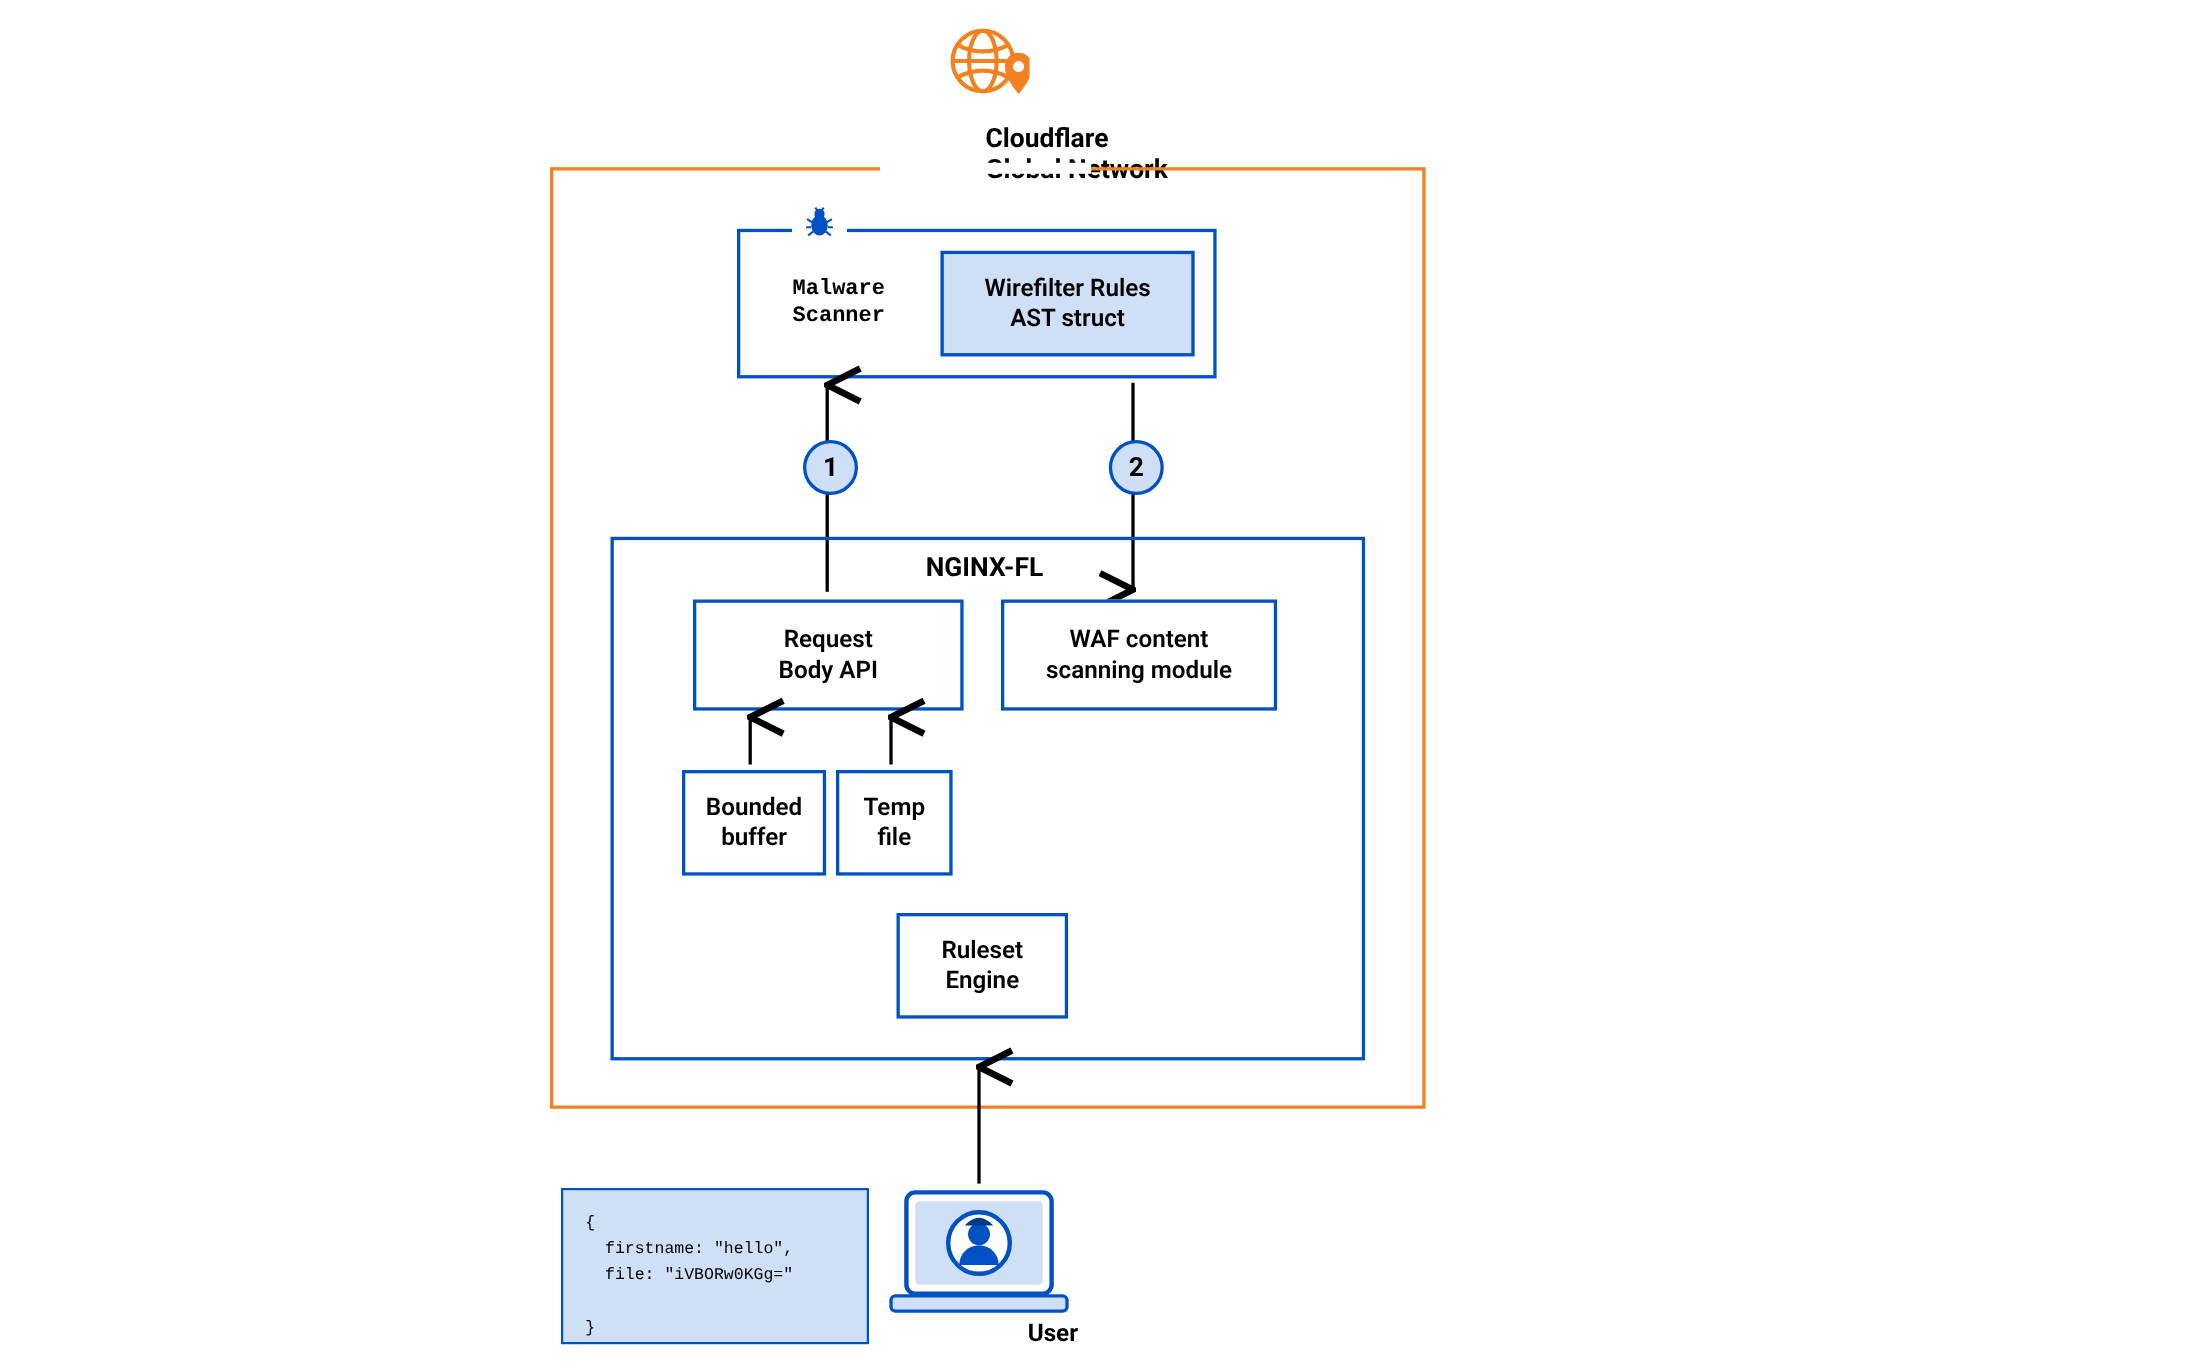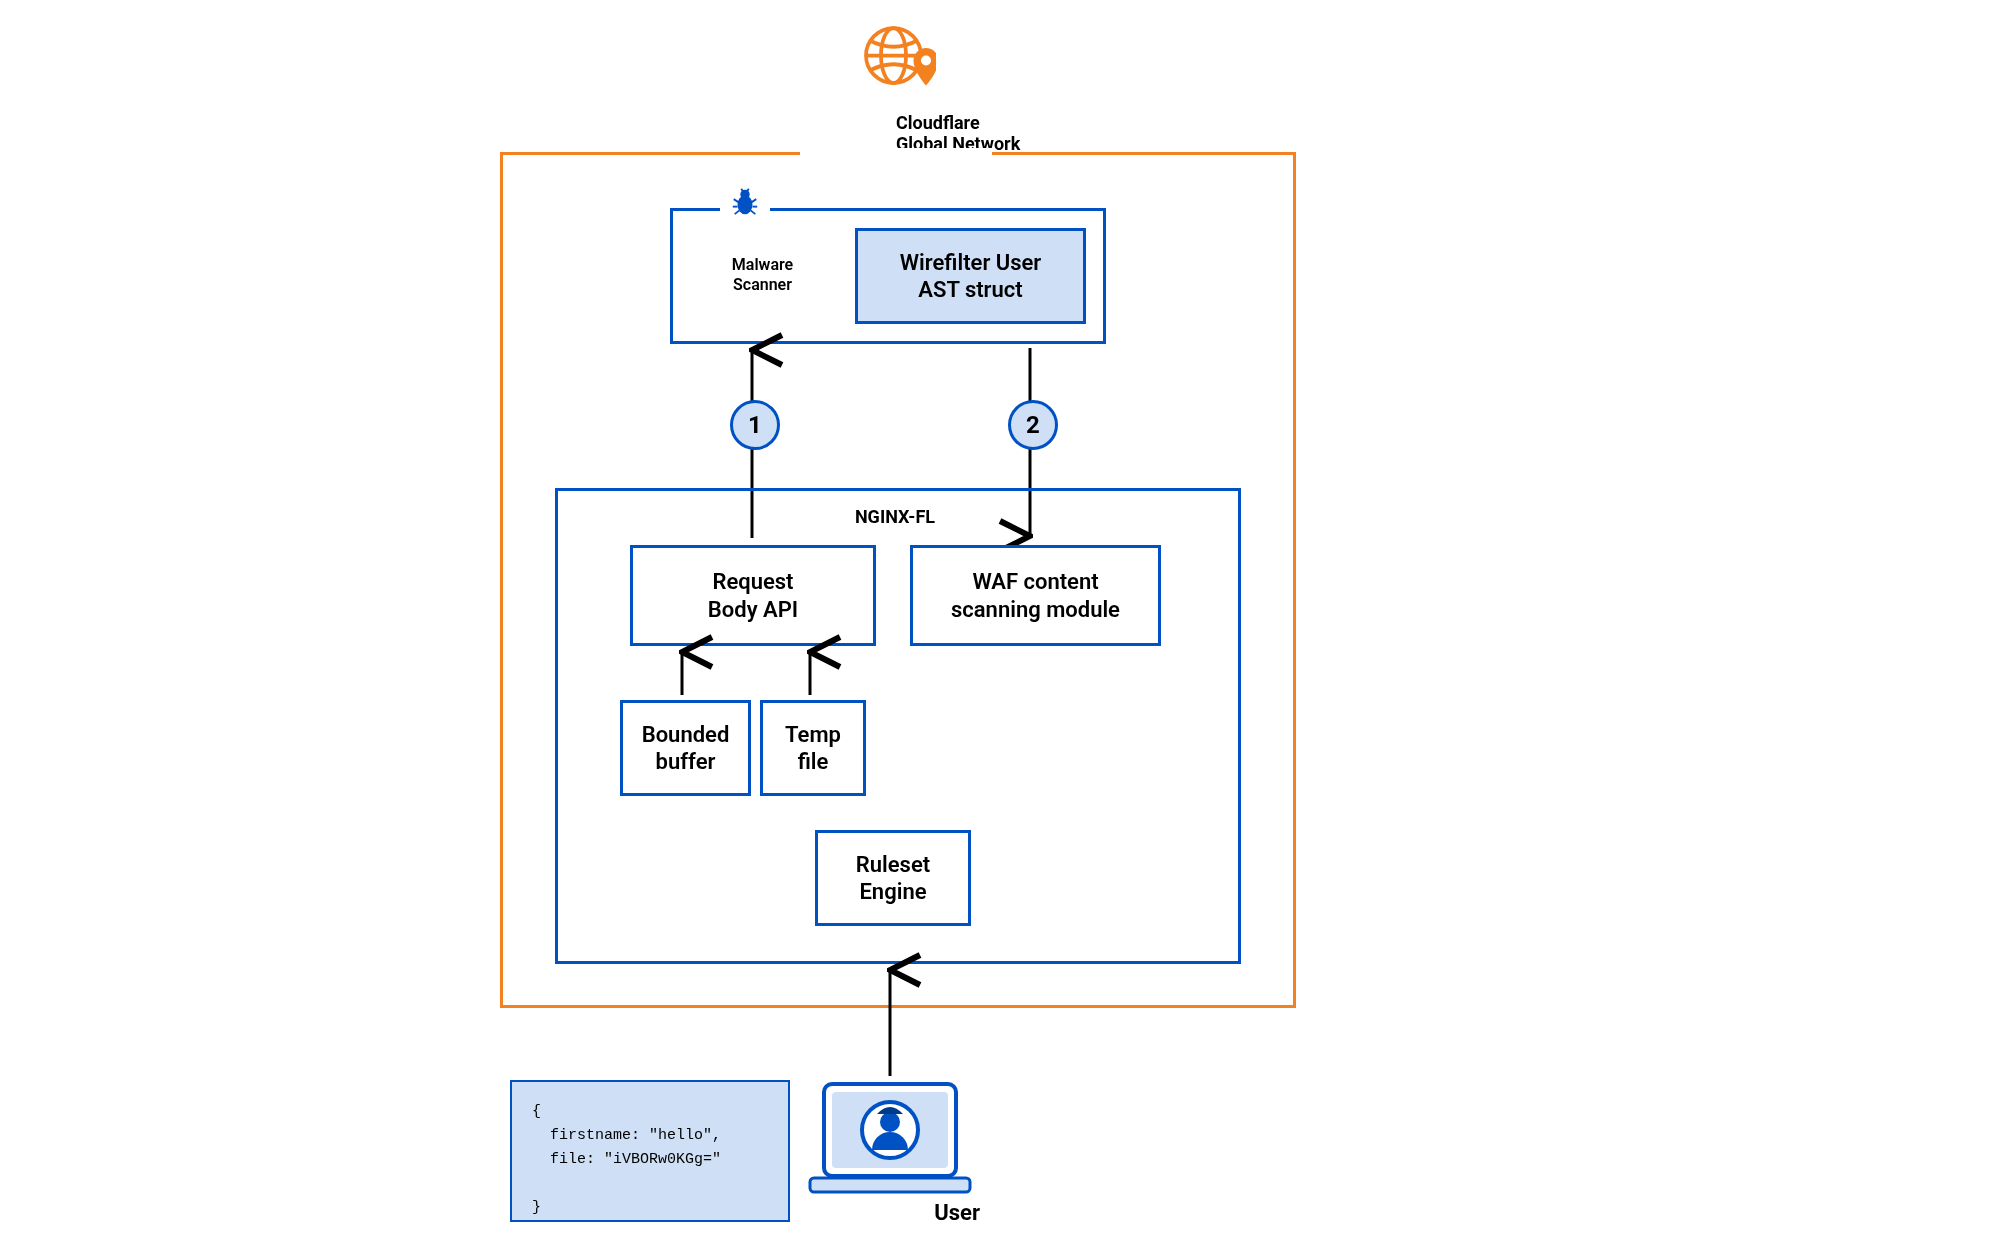--- a/index.html
+++ b/index.html
@@ -41,21 +41,21 @@
     border: 3px solid var(--orange);
   }
   .outer-blue {
     border: 3px solid var(--blue);
   }
   .label-cut {
     position: absolute;
     background: var(--white);
     padding: 0 12px;
     font-weight: 700;
-    font-size: 18px;
+    font-size: 24px;
     text-align: center;
     transform: translate(-50%, -50%);
   }
   .step {
     width: 44px;
     height: 44px;
     border-radius: 50%;
     border: 3px solid var(--blue);
     background: var(--lblue);
     display: flex;
@@ -127,24 +127,24 @@
         <line x1="3" y1="22" x2="8" y2="22"></line>
         <line x1="29" y1="22" x2="24" y2="22"></line>
         <line x1="5" y1="30" x2="10" y2="26"></line>
         <line x1="27" y1="30" x2="22" y2="26"></line>
         <line x1="12" y1="3" x2="14" y2="6"></line>
         <line x1="20" y1="3" x2="18" y2="6"></line>
       </g>
     </svg>
   </div>
 
-  <div class="abs box" style="left:685px; top:230px; width:155px; height:90px; border:none; font-size:16px; white-space:pre-line;">Malware
+  <div class="abs box" style="left:685px; top:230px; width:155px; height:90px; border:none; font-size:20px; white-space:pre-line;font-family:Liberation Mono, monospace;">Malware
 Scanner</div>
 
-  <div class="abs box fill" style="left:855px; top:228px; width:225px; height:90px; white-space:pre-line;">Wirefilter User
+  <div class="abs box fill" style="left:855px; top:228px; width:225px; height:90px; white-space:pre-line;">Wirefilter Rules
 AST struct</div>
 
   <svg class="arrow" style="left:742px; top:338px;" width="20" height="210">
     <defs>
       <marker id="ah-up" markerWidth="12" markerHeight="12" refX="6" refY="1" orient="auto-start-reverse">
         <path d="M1 11 L6 1 L11 11" fill="none" stroke="#000" stroke-width="2"></path>
       </marker>
     </defs>
     <line x1="10" y1="200" x2="10" y2="12" stroke="#000" stroke-width="3" marker-end="url(#ah-up)"></line>
   </svg>

